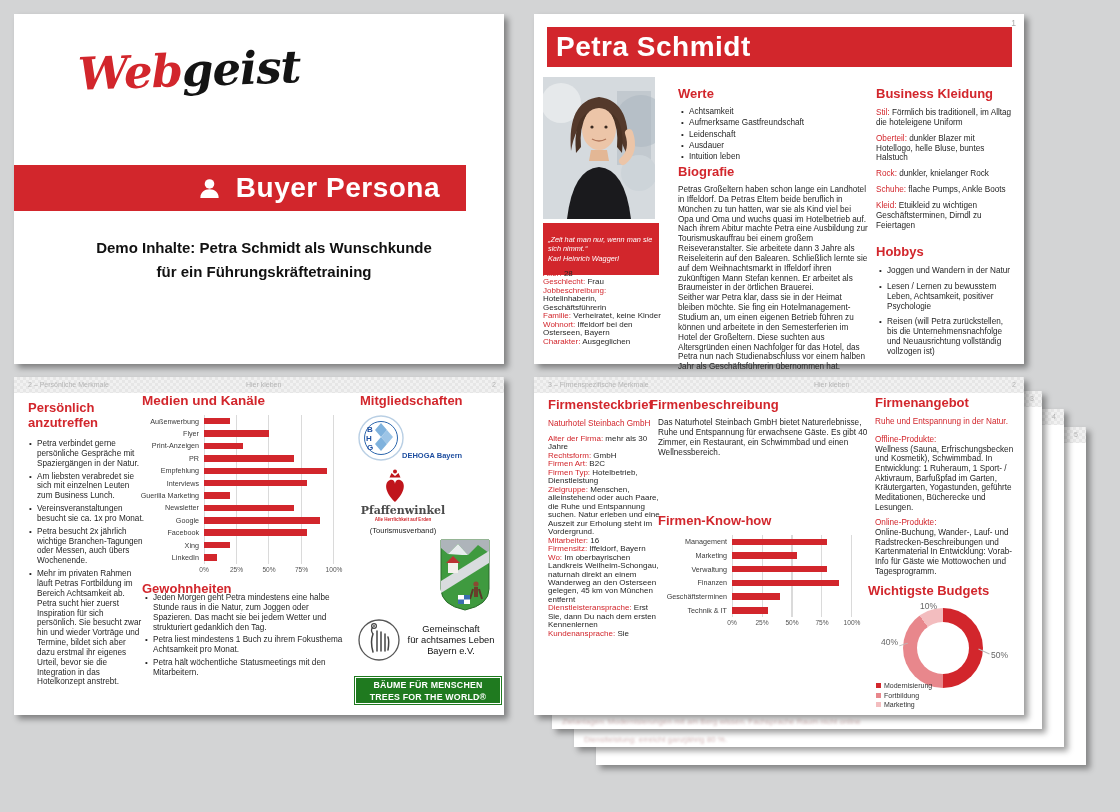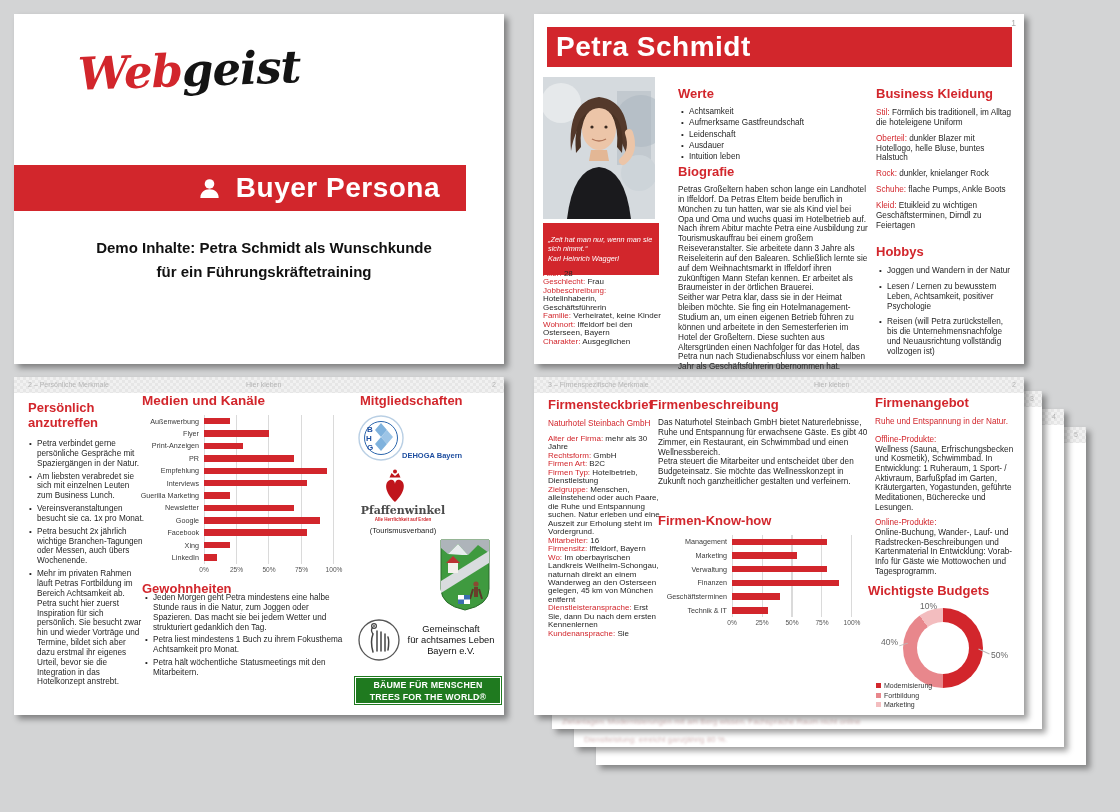--- a/index.html
+++ b/index.html
@@ -393,21 +393,20 @@
       <div class="kv"><span class="kv-k">Mitarbeiter:</span><span class="kv-v"> 16</span></div>
       <div class="kv"><span class="kv-k">Firmensitz:</span><span class="kv-v"> Iffeldorf, Bayern</span></div>
       <div class="kv"><span class="kv-k">Wo:</span><span class="kv-v"> Im oberbayrischen Landkreis Weilheim-Schongau, naturnah direkt an einem Wanderweg an den Osterseen gelegen, 45 km von München entfernt</span></div>
       <div class="kv"><span class="kv-k">Dienstleisteransprache:</span><span class="kv-v"> Erst Sie, dann Du nach dem ersten Kennenlernen</span></div>
       <div class="kv"><span class="kv-k">Kundenansprache:</span><span class="kv-v"> Sie</span></div>
     </div>
 
   <div class="abs h-red h1" style="left:116px;top:20px">Firmenbeschreibung</div>
   <div class="abs txt" style="left:124px;top:41px;width:212px">
       <p class="bio-p">Das Naturhotel Steinbach GmbH bietet Naturerlebnisse, Ruhe und Entspannung für erwachsene Gäste. Es gibt 40 Zimmer, ein Restaurant, ein Schwimmbad und einen Wellnessbereich.</p>
-      <p class="bio-p">Petra steuert die Mitarbeiter und entscheidet über den Budgeteinsatz. Sie möchte das Wellnesskonzept in Zukunft noch ganzheitlicher gestalten und verfeinern.</p>
     </div>
 
   <div class="abs h-red h1" style="left:124px;top:136px">Firmen-Know-how</div>
   <div class="abs knowhow" style="left:110px;top:158px">
       <div class="bc-row">
         <div class="bc-label">Management</div>
         <div class="bc-track">
           <div class="bc-bar" style="width: 80%; background: rgb(210, 38, 44);"></div>
         </div>
       </div>

